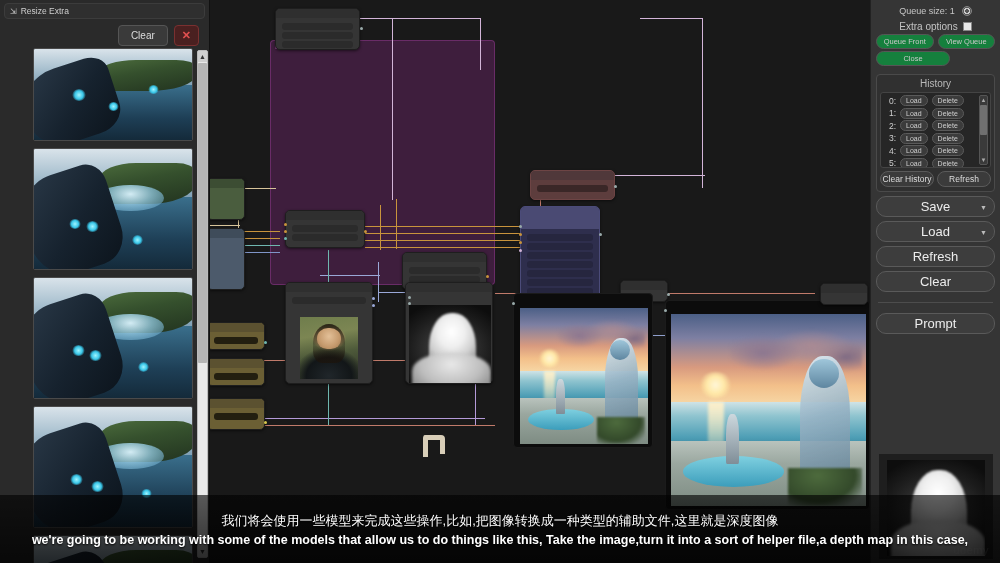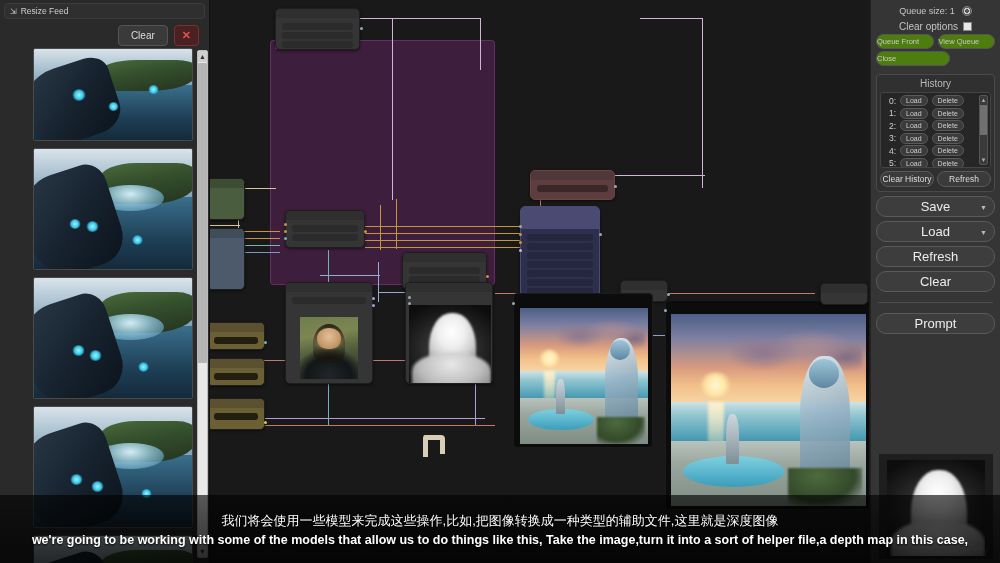--- a/index.html
+++ b/index.html
@@ -226,22 +226,22 @@
   .bigbtn {
     display: block; width: 100%; margin: 4px 0 2px;
     background: #3f3f3f; border: 1px solid #5b5b5b; border-radius: 12px;
     color: #f0f0f0; font-size: 15px; text-align: center; padding: 3px 0; cursor: pointer;
   }
   .extra { display: flex; align-items: center; justify-content: center; gap: 5px; margin: 3px 0 2px; }
   .extra .lbl { font-size: 10px; color: #c4c4c4; }
   .chk { width: 9px; height: 9px; background: #e8e8e8; border: 1px solid #888; cursor: pointer; }
   .pillrow { display: flex; gap: 4px; margin-bottom: 2px; }
   .pill {
-    flex: 1; background: #4d7c0f; border: 1px solid #565656; border-radius: 9px;
-    color: #c9c9c9; font-size: 7.5px; text-align: left; padding: 2px 0; cursor: pointer;
+    flex: 1; background: #15803d; border: 1px solid #565656; border-radius: 9px;
+    color: #c9c9c9; font-size: 7.5px; text-align: center; padding: 2px 0; cursor: pointer;
   }
   .pill-wide { width: 74px; margin: 0 auto 3px; }
   .panel {
     border: 1px solid #4a4a4a; border-radius: 4px; background: #303030;
     padding: 2px 3px 4px; margin-top: 5px;
   }
   .panel-title { text-align: center; font-size: 10px; color: #b9b9b9; padding: 1px 0 3px; }
   .histbox {
     background: #262626; border: 1px solid #444; border-radius: 3px;
     height: 76px; overflow: hidden; position: relative; padding: 2px 12px 2px 4px;
@@ -490,21 +490,21 @@
     <div class="node" style="left:610px; top:283px; width:48px; height:22px;">
       <div class="nbar"></div>
     </div>
 
     <div class="corner-icon" style="left:213px; top:435px;"></div>
   </div>
 
   <div id="feed">
     <div id="feed-title">
       <span style="font-size:8px;">⇲</span>
-      <span>Resize Feed</span>
+      <span>Resize Extra</span>
     </div>
 
     <div id="feed-actions">
       <button class="btn-sm">Clear</button>
       <button class="btn-x">✕</button>
     </div>
 
     <div id="feed-scroll">
       <div class="feed-thumb">
         <div class="alien" style="width:100%;height:100%;">
@@ -574,21 +574,21 @@
 
   <div id="side">
 
     <div class="qrow">
       <span class="qtxt">Queue size: 1</span>
       <span class="gear"></span>
     </div>
 
 
     <div class="extra">
-      <span class="lbl">Clear options</span>
+      <span class="lbl">Extra options</span>
       <span class="chk"></span>
     </div>
 
     <div class="pillrow">
       <button class="pill">Queue Front</button>
       <button class="pill">View Queue</button>
     </div>
     <button class="pill pill-wide">Close</button>
 
     <div class="panel">

